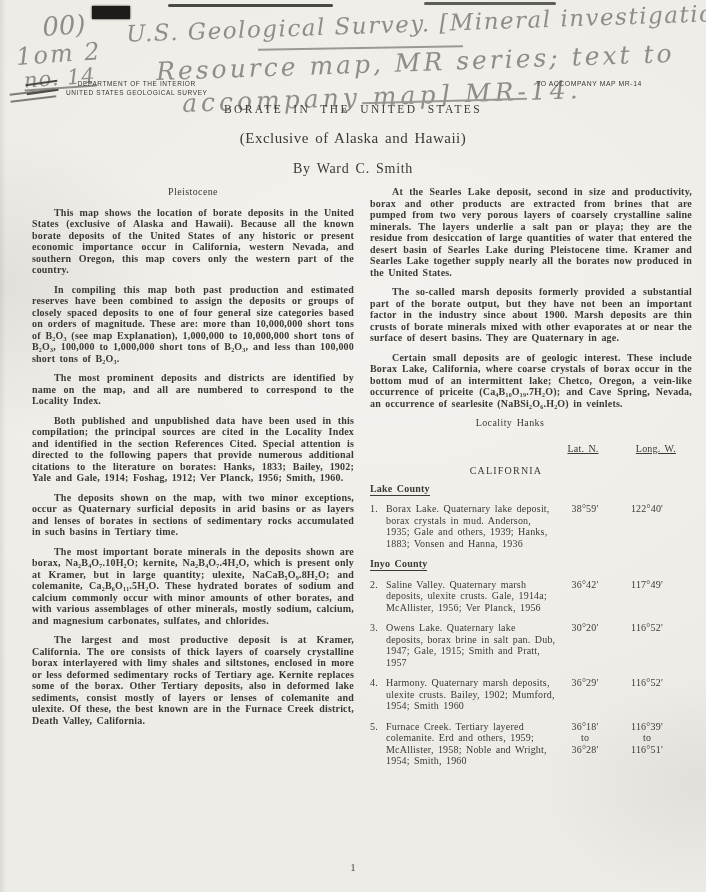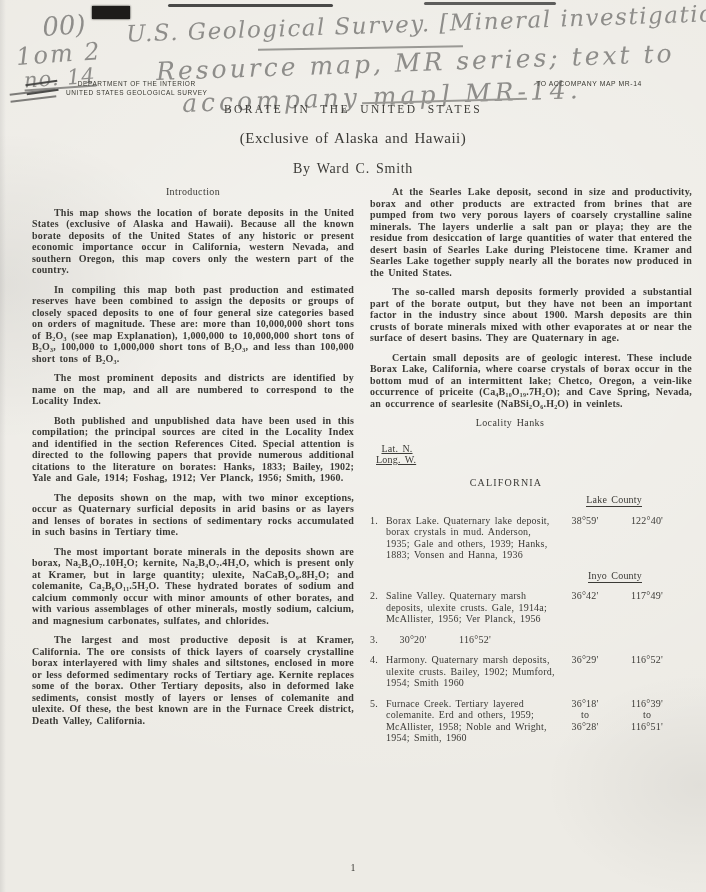--- a/index.html
+++ b/index.html
@@ -41,26 +41,26 @@
   .titleblock{position:absolute;left:0;top:103px;width:706px;text-align:center;}
   .doc-title{font-size:11.5px;letter-spacing:2.4px;word-spacing:5px;}
   .doc-subtitle{margin-top:15px;font-size:15px;letter-spacing:0.5px;word-spacing:2px;}
   .doc-byline{margin-top:14px;font-size:14px;letter-spacing:0.7px;word-spacing:2px;}
   
   .columns{position:absolute;left:32px;top:186px;width:660px;display:flex;gap:16px;}
   .col{width:322px;font-size:10px;line-height:11.5px;text-align:justify;letter-spacing:0.2px;word-spacing:1.6px;}
   .col p{margin:0 0 8px 0;text-indent:22px;font-weight:bold;}
   .sec-head{text-align:center;margin:0 0 9px 0;letter-spacing:0.4px;}
   .li-head{margin:6px 0 0 0;width:280px;}
-  .li-cols{display:flex;margin:14px 0 11px 0;text-align:left;flex-direction:column;}
+  .li-cols{display:flex;margin:14px 0 11px 0;text-align:left;}
   .li-spacer{width:186px;flex:none;}
   .li-lat-h{width:50px;flex:none;text-align:center;text-decoration:underline;margin-left:2px;}
-  .li-long-h{width:62px;flex:none;text-align:left;text-decoration:underline;margin-left:6px;}
+  .li-long-h{width:62px;flex:none;text-align:right;text-decoration:underline;margin-left:6px;}
   .li-state{width:272px;text-align:center;letter-spacing:1.2px;margin-bottom:6px;}
-  .li-county{width:272px;text-align:right;margin-bottom:9px;}
+  .li-county{width:272px;text-align:left;margin-bottom:9px;font-weight:bold;}
   .li-county span{border-bottom:1px solid #3b3a36;padding-bottom:1px;}
   .entry{display:flex;margin-bottom:9px;text-align:left;align-items:flex-start;}
   .e-num{width:16px;flex:none;}
   .e-text{width:170px;flex:none;padding-right:2px;}
   .e-lat{width:50px;flex:none;text-align:center;white-space:pre-line;margin-left:2px;}
   .e-long{width:62px;flex:none;text-align:center;white-space:pre-line;margin-left:6px;}
   .page-num{position:absolute;left:0;top:862px;width:706px;text-align:center;font-size:10px;}
 </style>
 </head>
 <body>
@@ -95,21 +95,21 @@
 
   <div class="titleblock">
     <div class="doc-title">BORATE IN THE UNITED STATES</div>
     <div class="doc-subtitle">(Exclusive of Alaska and Hawaii)</div>
     <div class="doc-byline">By Ward C. Smith</div>
   </div>
 
   <div class="columns">
 
     <div class="col">
-      <div class="sec-head">Introduction</div>
+      <div class="sec-head">Pleistocene</div>
       <p>This map shows the location of borate deposits in the United States (exclusive of Alaska and Hawaii). Because all the known borate deposits of the United States of any historic or present economic importance occur in California, western Nevada, and southern Oregon, this map covers only the western part of the country.</p>
       <p>In compiling this map both past production and estimated reserves have been combined to assign the deposits or groups of closely spaced deposits to one of four general size categories based on orders of magnitude. These are: more than 10,000,000 short tons of B₂O₃ (see map Explanation), 1,000,000 to 10,000,000 short tons of B₂O₃, 100,000 to 1,000,000 short tons of B₂O₃, and less than 100,000 short tons of B₂O₃.</p>
       <p>The most prominent deposits and districts are identified by name on the map, and all are numbered to correspond to the Locality Index.</p>
       <p>Both published and unpublished data have been used in this compilation; the principal sources are cited in the Locality Index and identified in the section References Cited. Special attention is directed to the following papers that provide numerous additional citations to the literature on borates: Hanks, 1833; Bailey, 1902; Yale and Gale, 1914; Foshag, 1912; Ver Planck, 1956; Smith, 1960.</p>
       <p>The deposits shown on the map, with two minor exceptions, occur as Quaternary surficial deposits in arid basins or as layers and lenses of borates in sections of sedimentary rocks accumulated in such basins in Tertiary time.</p>
       <p>The most important borate minerals in the deposits shown are borax, Na₂B₄O₇.10H₂O; kernite, Na₂B₄O₇.4H₂O, which is present only at Kramer, but in large quantity; ulexite, NaCaB₅O₉.8H₂O; and colemanite, Ca₂B₆O₁₁.5H₂O. These hydrated borates of sodium and calcium commonly occur with minor amounts of other borates, and with various assemblages of other minerals, mostly sodium, calcium, and magnesium carbonates, sulfates, and chlorides.</p>
       <p>The largest and most productive deposit is at Kramer, California. The ore consists of thick layers of coarsely crystalline borax interlayered with limy shales and siltstones, enclosed in more or less deformed sedimentary rocks of Tertiary age. Kernite replaces some of the borax. Other Tertiary deposits, also in deformed lake sediments, consist mostly of layers or lenses of colemanite and ulexite. Of these, the best known are in the Furnace Creek district, Death Valley, California.</p>
     </div>
 
     <div class="col">
@@ -144,20 +144,21 @@
 
       <div class="entry">
         <span class="e-num">2.</span>
         <span class="e-text">Saline Valley. Quaternary marsh deposits, ulexite crusts. Gale, 1914a; McAllister, 1956; Ver Planck, 1956</span>
         <span class="e-lat">36°42'</span>
         <span class="e-long">117°49'</span>
       </div>
 
       <div class="entry">
         <span class="e-num">3.</span>
+        <span class="e-text">Owens Lake. Quaternary lake deposits, borax brine in salt pan. Dub, 1947; Gale, 1915; Smith and Pratt, 1957</span>
         <span class="e-lat">30°20'</span>
         <span class="e-long">116°52'</span>
       </div>
 
       <div class="entry">
         <span class="e-num">4.</span>
         <span class="e-text">Harmony. Quaternary marsh deposits, ulexite crusts. Bailey, 1902; Mumford, 1954; Smith 1960</span>
         <span class="e-lat">36°29'</span>
         <span class="e-long">116°52'</span>
       </div>

